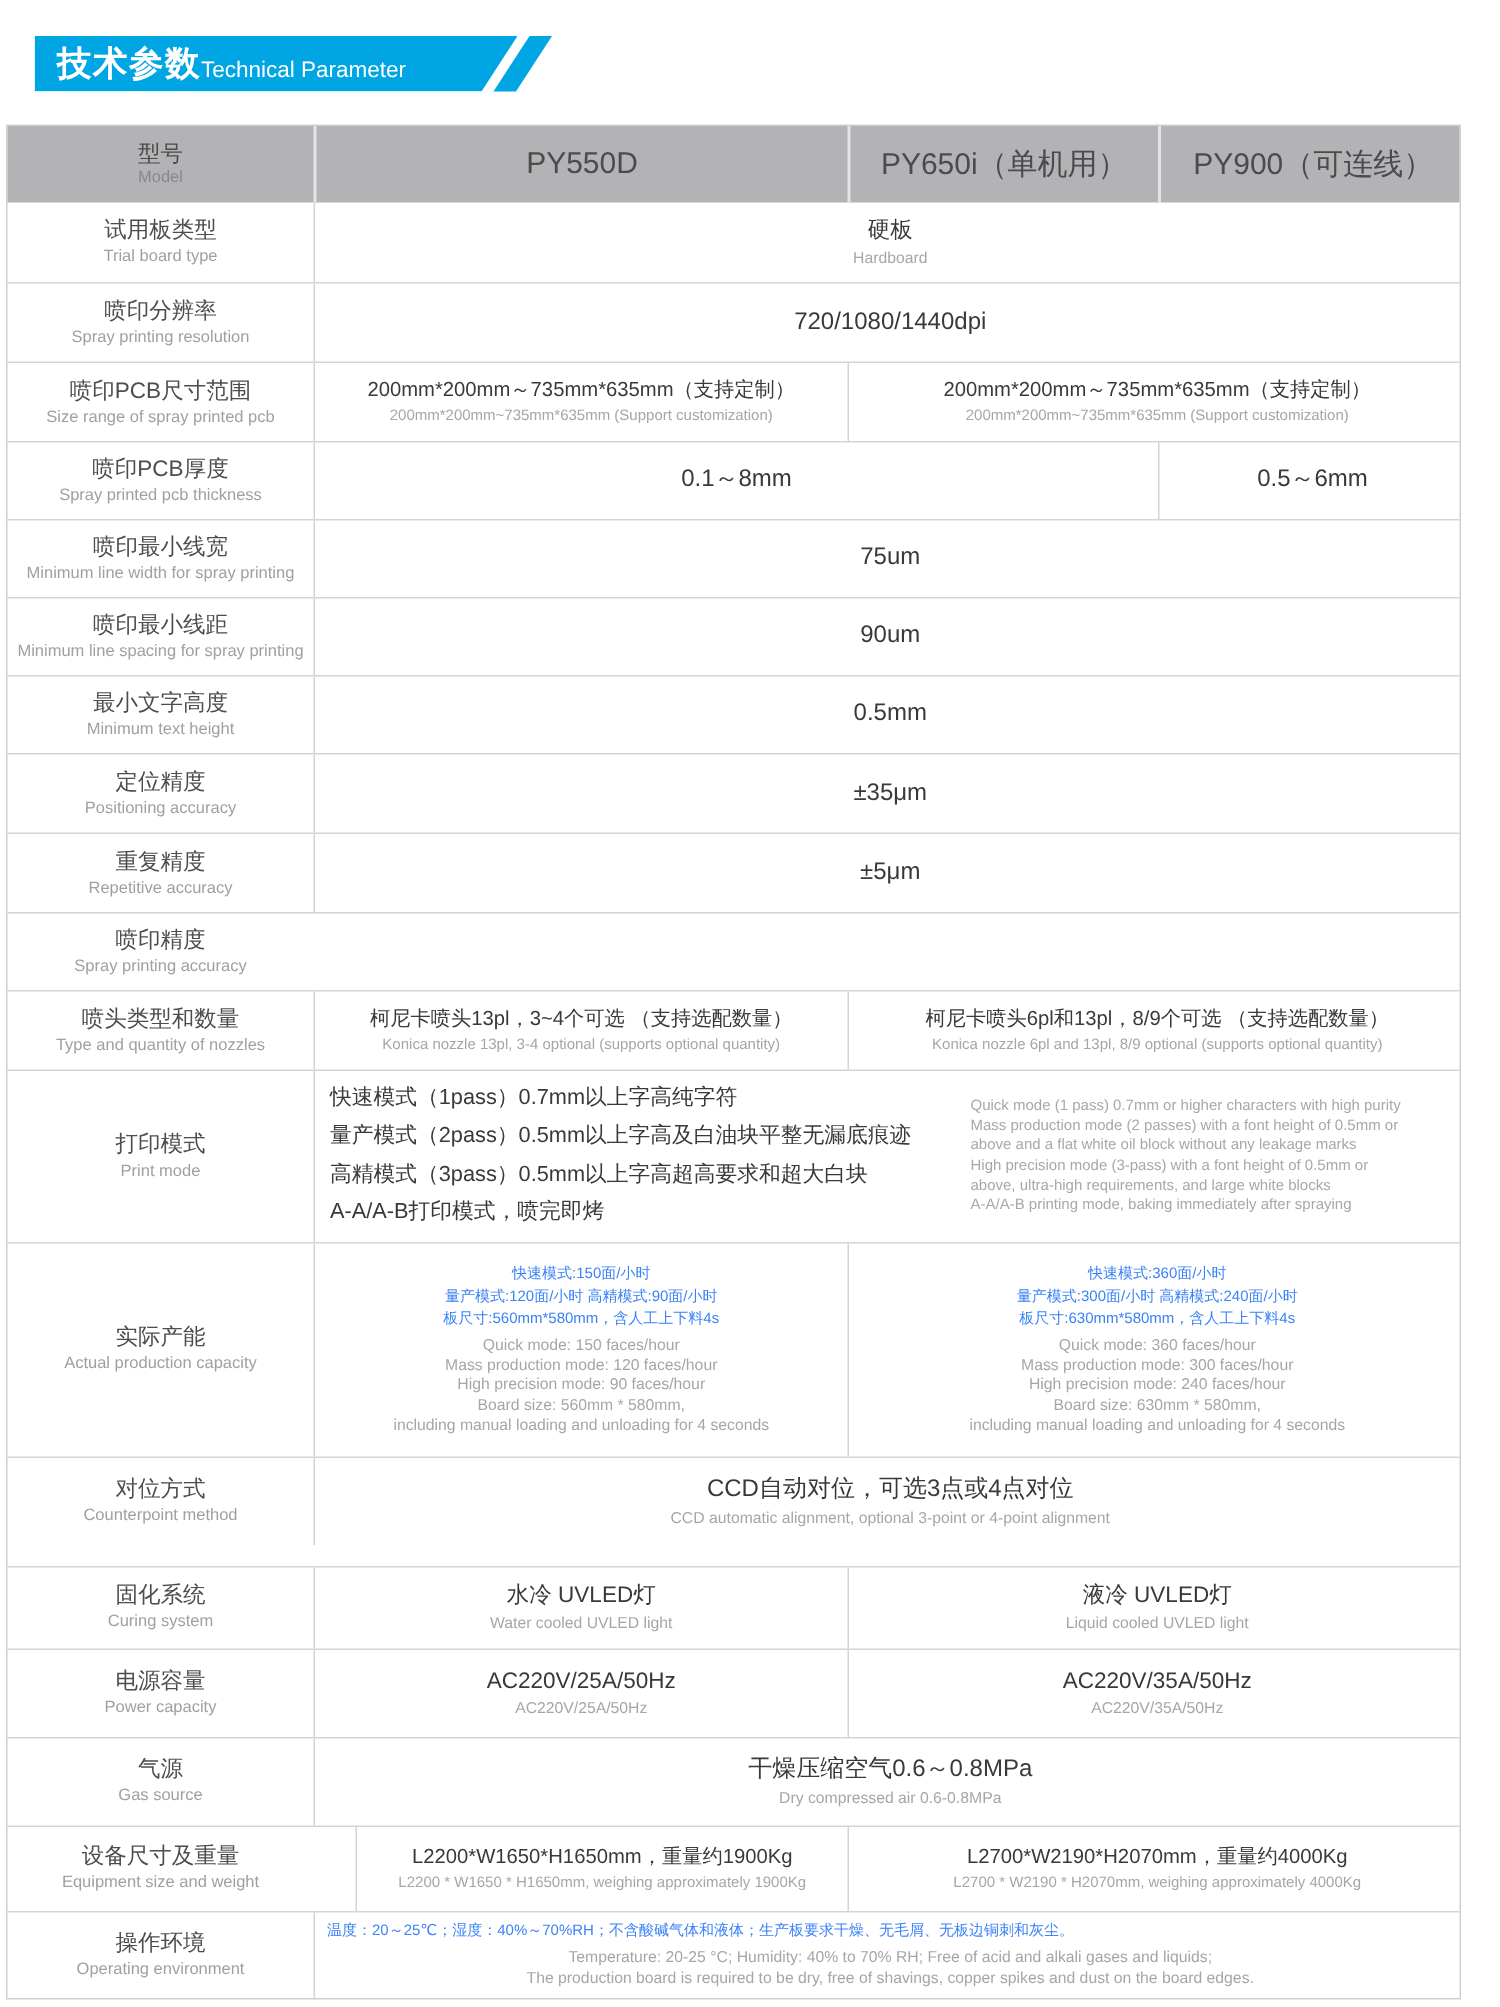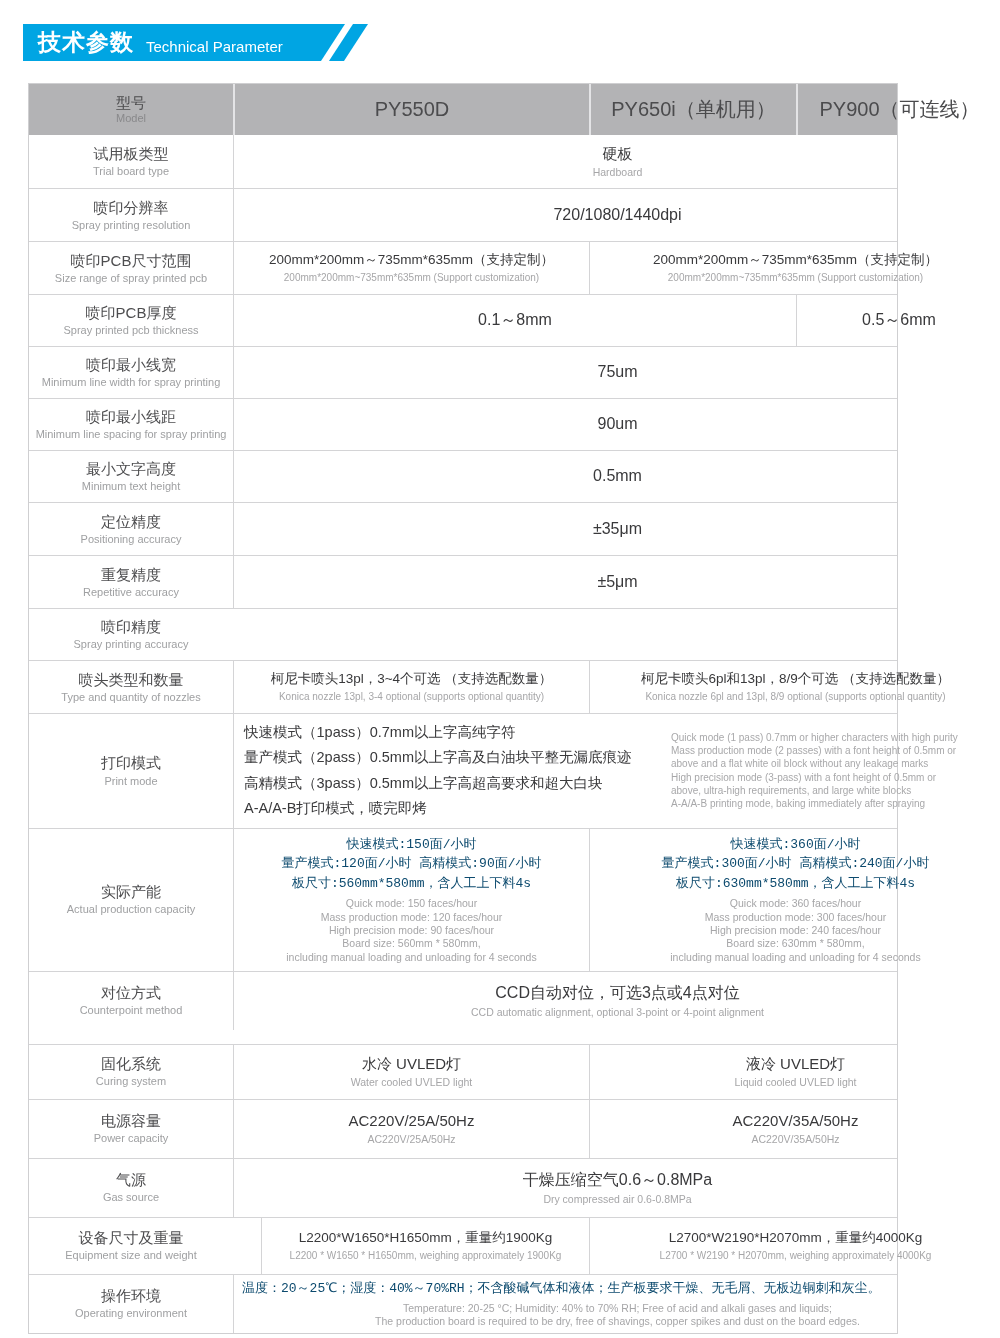--- a/index.html
+++ b/index.html
@@ -7,30 +7,30 @@
   body { position:relative; height:1338px; overflow:hidden; }
 
   
   .banner{
     position:absolute; left:23px; top:24px; height:37px; width:322px;
     background:var(--accent,#00a5e3);
     clip-path:polygon(0 0,100% 0,calc(100% - 24px) 100%,0 100%);
     display:flex; align-items:center; padding-left:15px; color:#fff;
   }
   .banner-zh{ font-size:23px; font-weight:bold; letter-spacing:1px; }
-  .banner-en{ font-size:15px; margin-left:12px; margin-top:7px; }
+  .banner-en{ font-size:15px; margin-left:0; margin-top:7px; }
   .banner-accent{
     position:absolute; left:353px; top:24px; height:37px; width:15px;
     background:var(--accent,#00a5e3);
     transform:skewX(-33deg); transform-origin:top left;
   }
 
   
   .spec-table{
-    position:absolute; left:28px; top:83px; width:870px;
+    position:absolute; left:4px; top:83px; width:970px;
     border:1px solid #cfcfd1; background:#fff;
   }
   .trow{
     display:grid; grid-template-columns:204px 356px 207px 205px;
     border-top:1px solid #d4d4d6;
   }
   .trow:first-child{ border-top:none; }
 
   .header-row{ background:#b3b3b5; min-height:51px; border-top:none; }
   .header-row .cell{ border-left:2px solid #e4e4e6; }
@@ -56,21 +56,21 @@
   .val-en.sm{ font-size:10px; }
 
   .val-zh.left{ align-self:stretch; text-align:left; padding-left:2px; }
 
   
   .cell.split{ flex-direction:row; justify-content:space-between; align-items:center; text-align:left; padding:6px 4px 6px 10px; }
   .pm-zh{ font-size:14.5px; color:#39393b; line-height:1.75; }
   .pm-en{ width:326px; font-size:10px; color:#a8a8aa; line-height:1.33; padding-right:2px; }
 
   
-  .cap-zh{ font-size:13px; color:#0c4a6e; line-height:1.5;font-family:Liberation Mono, monospace; }
+  .cap-zh{ font-size:10px; color:#3b82f6; line-height:1.5; }
   .cap-en{ font-size:10.5px; color:#a6a6a8; line-height:1.27; margin-top:4px; }
 </style>
 </head>
 <body>
 
 <div class="banner">
   <span class="banner-zh">技术参数</span>
   <span class="banner-en">Technical Parameter</span>
 </div>
 <div class="banner-accent"></div>

